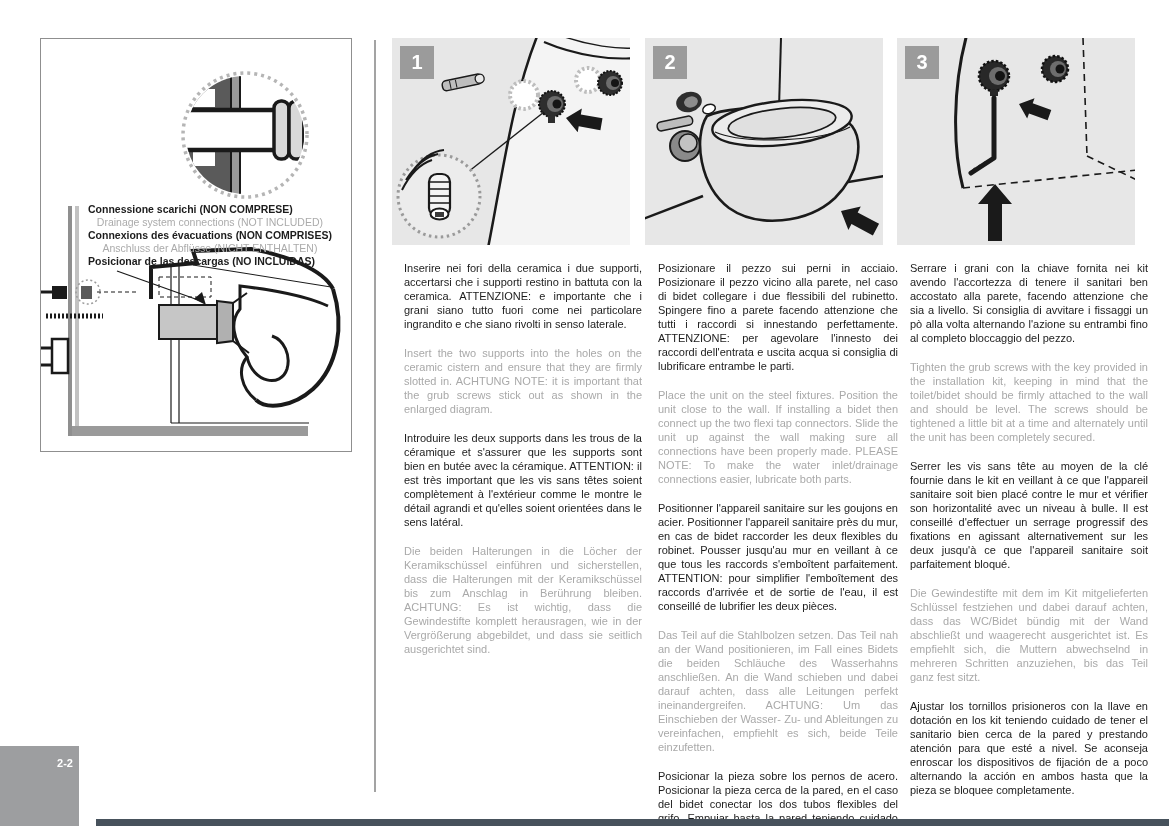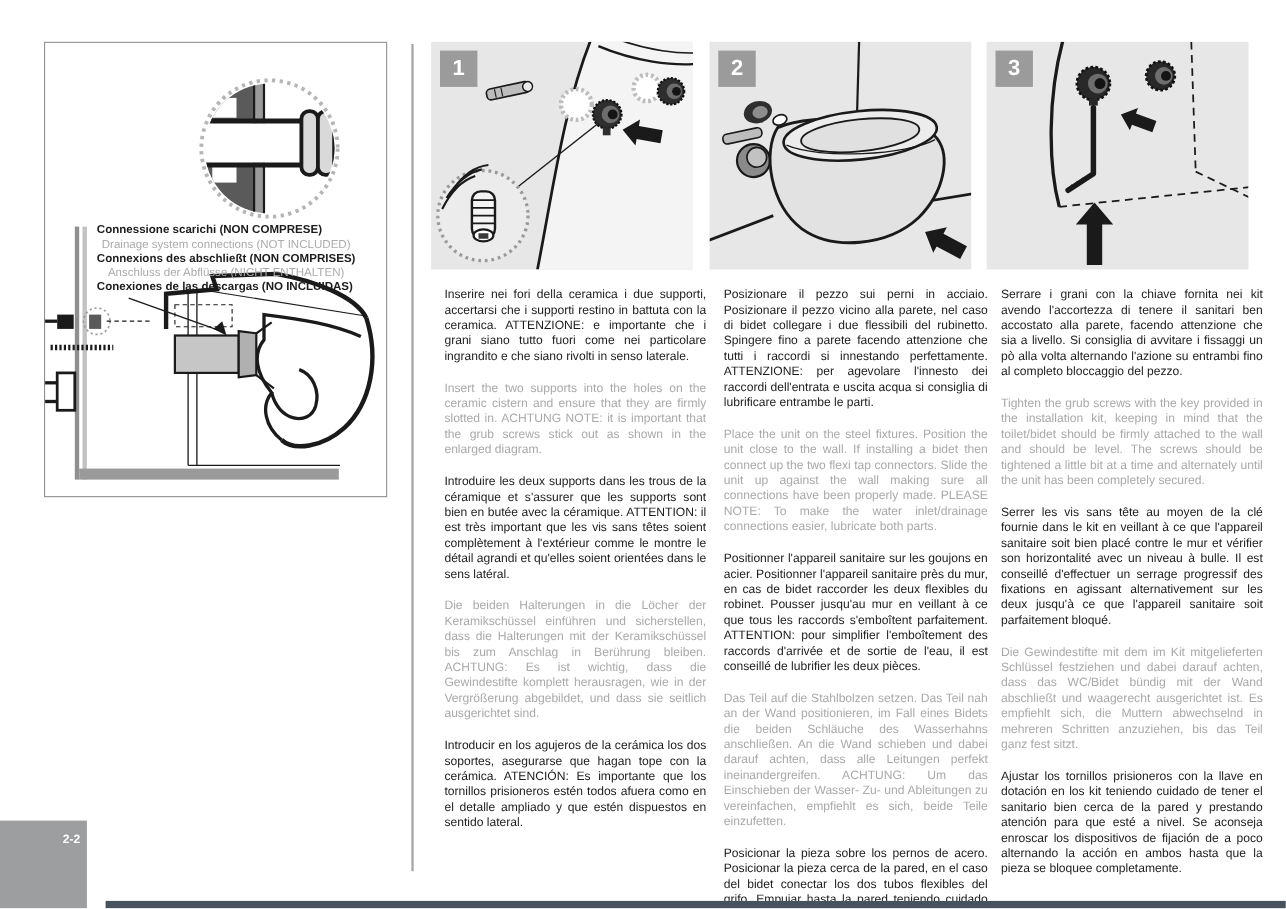--- a/index.html
+++ b/index.html
@@ -91,23 +91,23 @@
       <line x1="130" y1="384" x2="268" y2="384" stroke="#1a1a1a" stroke-width="1.2"></line>
       <line x1="152" y1="226" x2="290" y2="248" stroke="#1a1a1a" stroke-width="1"></line>
       <rect x="118" y="238" width="52" height="20" fill="none" stroke="#1a1a1a" stroke-width="1" stroke-dasharray="4 3"></rect>
       <rect x="118" y="266" width="58" height="34" fill="#c6c6c6" stroke="#1a1a1a" stroke-width="2"></rect>
       <polygon points="176,262 192,264 192,302 176,304" fill="#b0b0b0" stroke="#1a1a1a" stroke-width="2"></polygon>
       <path d="M192,264 L206,254 M192,302 L208,314" stroke="#1a1a1a" stroke-width="2" fill="none"></path>
     </svg>
     <div class="legend-labels">
       <div>Connessione scarichi (NON COMPRESE)</div>
       <div class="muted">Drainage system connections (NOT INCLUDED)</div>
-      <div>Connexions des abschließt (NON COMPRISES)</div>
+      <div>Connexions des évacuations (NON COMPRISES)</div>
       <div class="muted">Anschluss der Abflüsse (NICHT ENTHALTEN)</div>
-      <div>Conexiones de las descargas (NO INCLUIDAS)</div>
+      <div>Posicionar de las descargas (NO INCLUIDAS)</div>
     </div>
   </div>
 
   <div class="vrule"></div>
 
   <div class="panel" style="left:392px;">
     <svg width="238" height="207" viewBox="0 0 238 207">
       <path d="M146,-4 C120,60 110,140 96,210 L242,210 L242,-4 Z" fill="#f4f4f4" stroke="#1a1a1a" stroke-width="2.5"></path>
       <path d="M152,4 C185,18 220,22 242,20" fill="none" stroke="#1a1a1a" stroke-width="2.2"></path>
       <path d="M170,-2 C198,8 225,11 242,10" fill="none" stroke="#1a1a1a" stroke-width="1.5"></path>
@@ -205,21 +205,20 @@
       <polygon points="98,146 115,166 105,166 105,203 91,203 91,166 81,166" fill="#1a1a1a"></polygon>
     </svg>
     <div class="badge">3</div>
   </div>
 
   <div class="col" style="left:392px;width:238px;">
     <p>Inserire nei fori della ceramica i due supporti, accertarsi che i supporti restino in battuta con la ceramica. ATTENZIONE: e importante che i grani siano tutto fuori come nei particolare ingrandito e che siano rivolti in senso laterale.</p>
     <p class="muted">Insert the two supports into the holes on the ceramic cistern and ensure that they are firmly slotted in. ACHTUNG NOTE: it is important that the grub screws stick out as shown in the enlarged diagram.</p>
     <p>Introduire les deux supports dans les trous de la céramique et s'assurer que les supports sont bien en butée avec la céramique. ATTENTION: il est très important que les vis sans têtes soient complètement à l'extérieur comme  le montre le détail agrandi et qu'elles soient orientées dans le sens latéral.</p>
     <p class="muted">Die beiden Halterungen in die Löcher der Keramikschüssel einführen und sicherstellen, dass die Halterungen mit der Keramikschüssel bis zum Anschlag in Berührung bleiben. ACHTUNG: Es ist wichtig, dass die Gewindestifte komplett herausragen, wie in der Vergrößerung abgebildet, und dass sie seitlich ausgerichtet sind.</p>
-    <p>Introducir en los agujeros de la cerámica los dos soportes, asegurarse que hagan tope con la cerámica. ATENCIÓN: Es importante que los tornillos prisioneros estén todos afuera como en el detalle ampliado y que estén dispuestos en sentido lateral.</p>
   </div>
 
   <div class="col" style="left:646px;width:240px;">
     <p>Posizionare il pezzo sui perni in acciaio. Posizionare il pezzo  vicino alla parete, nel caso di bidet collegare i due flessibili del rubinetto. Spingere fino a parete facendo attenzione che tutti i raccordi si innestando perfettamente. ATTENZIONE: per agevolare l'innesto dei raccordi dell'entrata e uscita acqua si consiglia di lubrificare entrambe le parti.</p>
     <p class="muted">Place the unit on the steel fixtures. Position the unit close to the wall. If installing a bidet then connect up the two flexi tap connectors. Slide the unit up against the wall making sure all connections have been properly made. PLEASE NOTE: To make the water inlet/drainage connections easier, lubricate both parts.</p>
     <p>Positionner l'appareil sanitaire sur les goujons en acier. Positionner l'appareil sanitaire près du mur, en cas de bidet raccorder les deux flexibles du robinet. Pousser jusqu'au mur en veillant à ce que tous les raccords s'emboîtent parfaitement. ATTENTION: pour simplifier l'emboîtement des raccords d'arrivée et de sortie de l'eau, il est conseillé de lubrifier les deux pièces.</p>
     <p class="muted">Das Teil auf die Stahlbolzen setzen. Das Teil  nah an der Wand positionieren, im Fall eines Bidets die beiden Schläuche des Wasserhahns anschließen. An die Wand schieben und dabei darauf achten, dass alle Leitungen perfekt ineinandergreifen. ACHTUNG: Um das Einschieben der Wasser- Zu- und Ableitungen zu vereinfachen, empfiehlt es sich, beide Teile einzufetten.</p>
     <p>Posicionar la pieza sobre los pernos de acero. Posicionar la pieza cerca de la pared, en el caso del bidet conectar los dos tubos flexibles del grifo. Empujar hasta la pared teniendo cuidado que todos los acoples se encastren perfectamente. ATENCIÓN: Para facilitar el encastre de los acoples de entrada y salida del agua se aconseja lubricar ambas partes.</p>
   </div>
 

